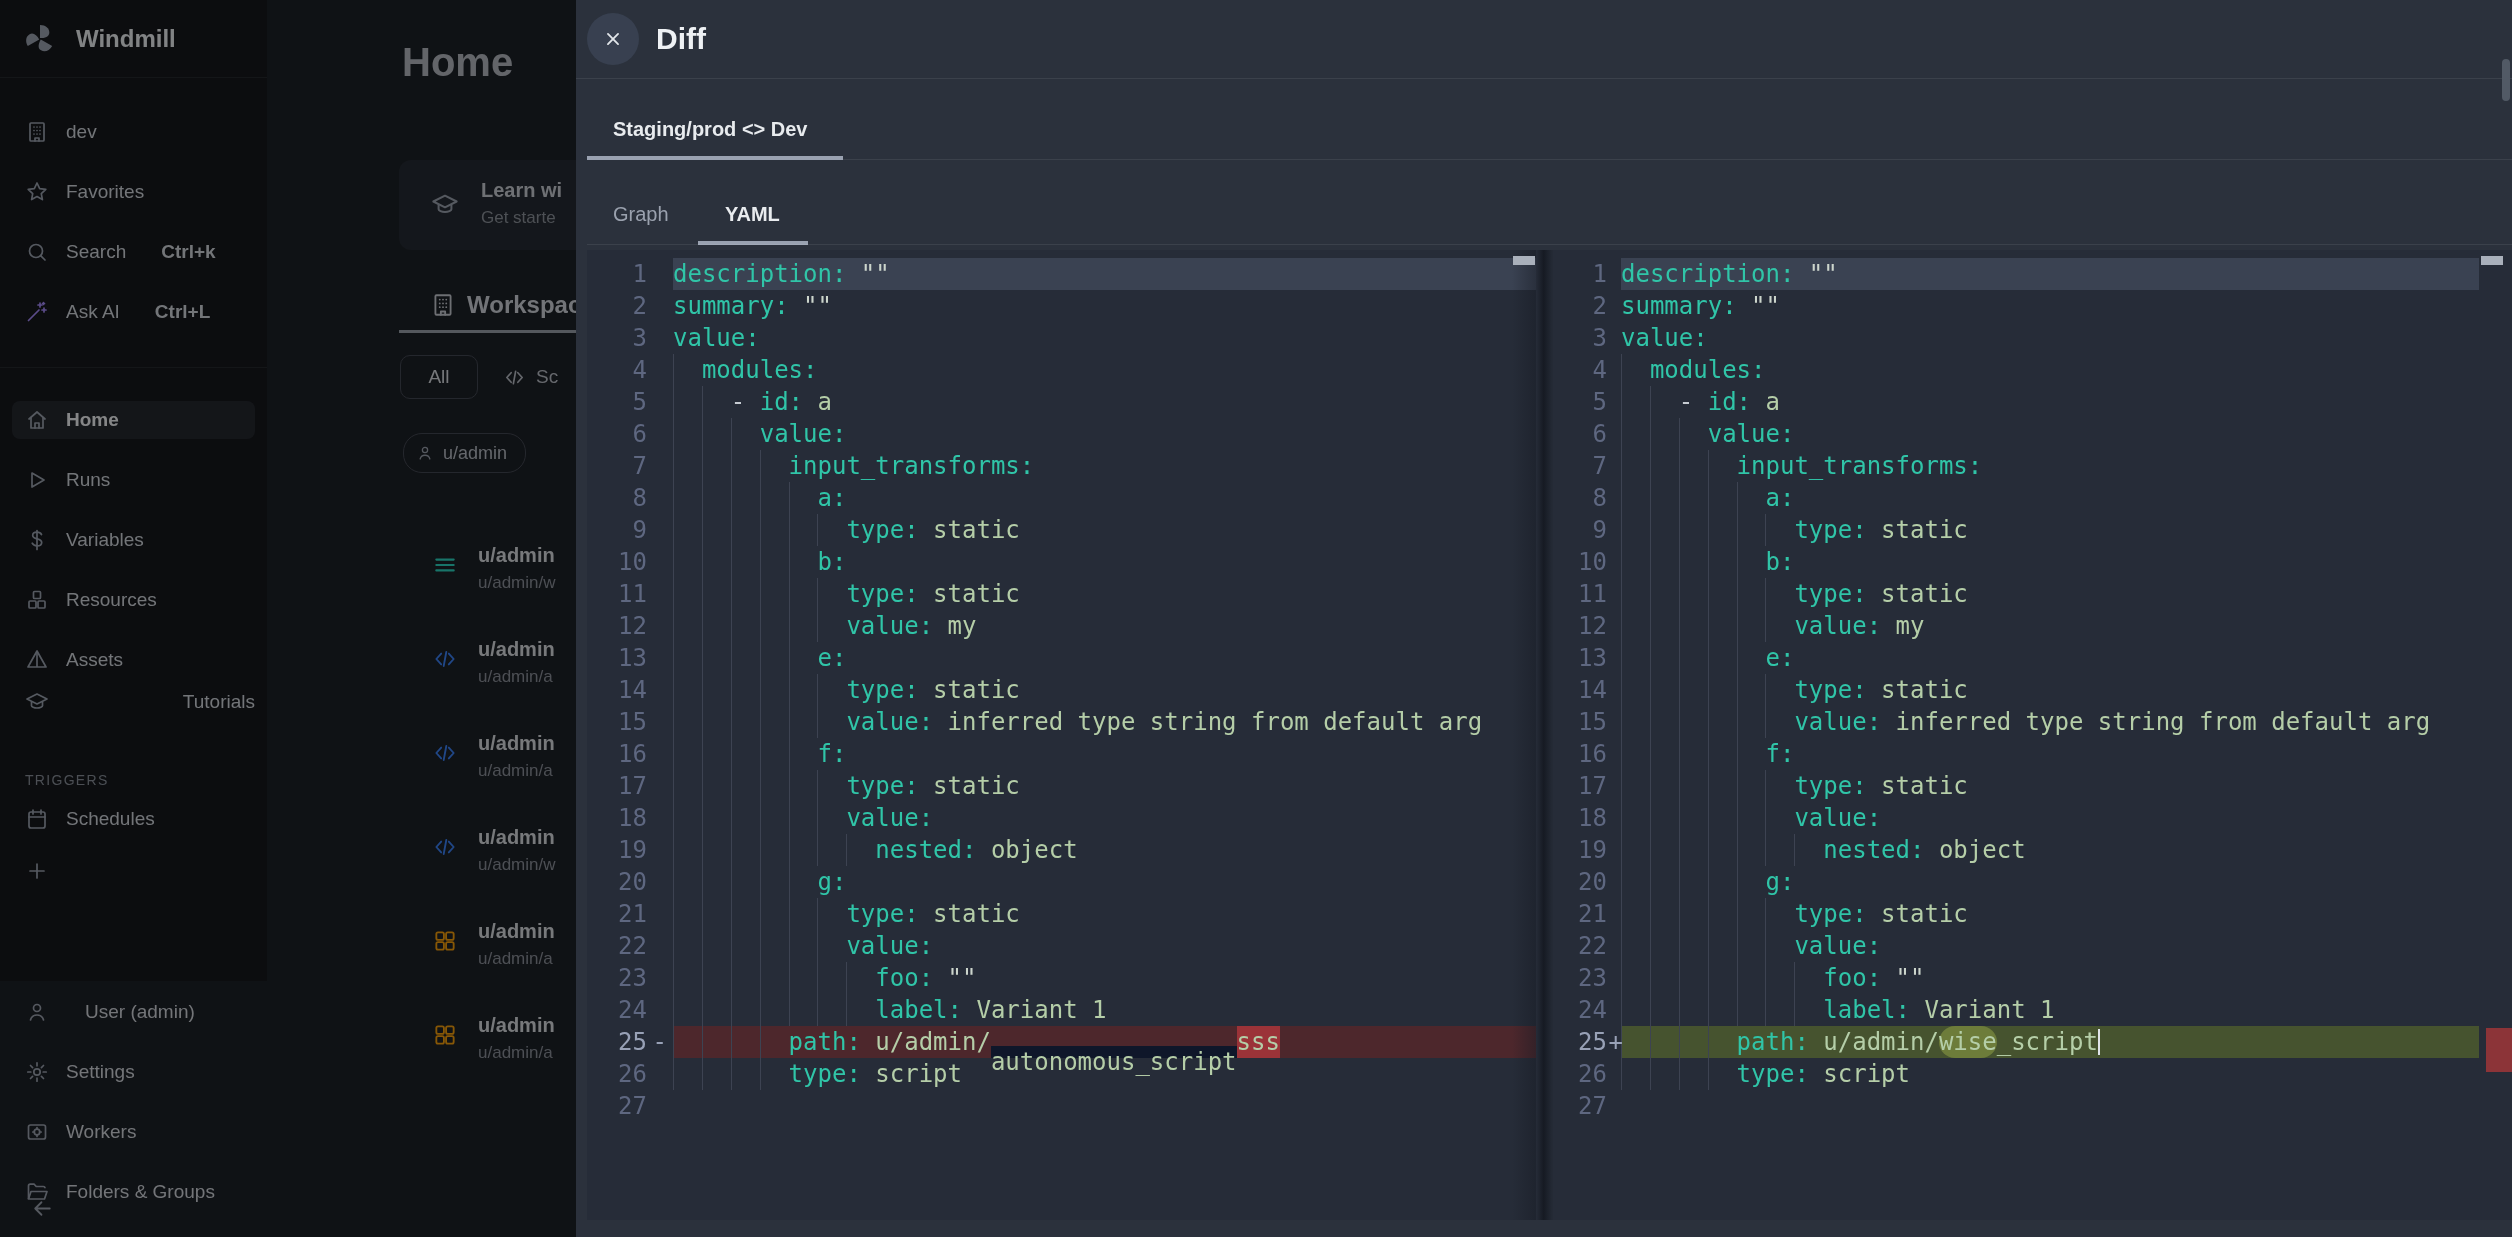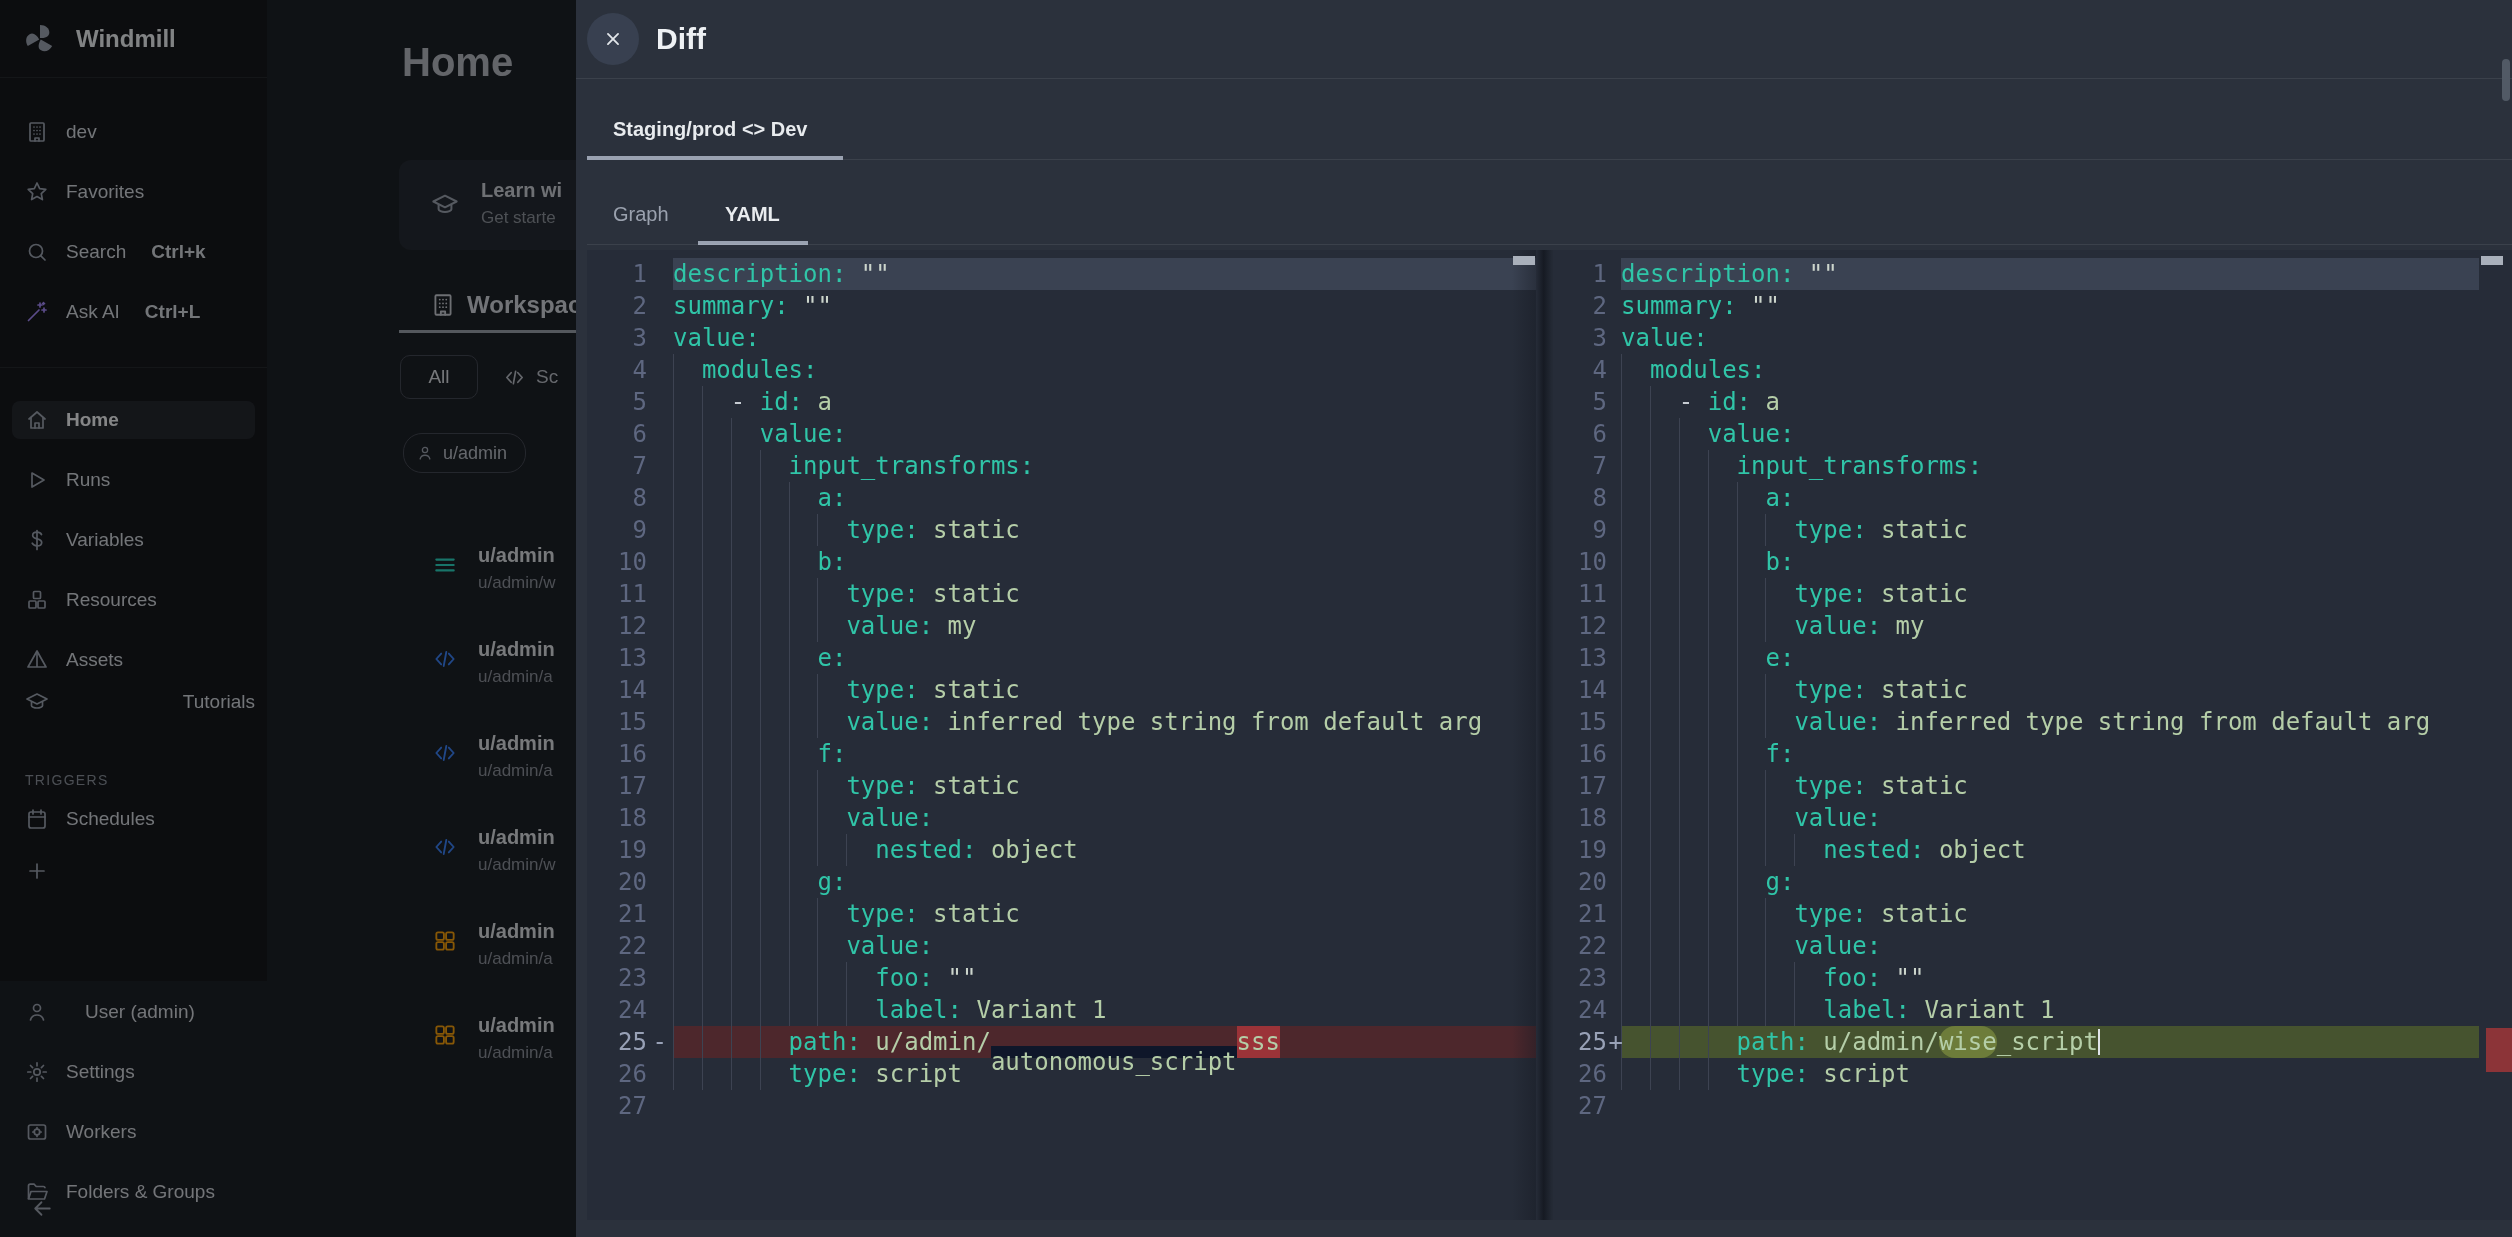--- a/index.html
+++ b/index.html
@@ -8,21 +8,21 @@
   
   #sidebar{position:absolute;left:0;top:0;width:267px;height:981px;background:#16181d;z-index:1;}
   .brand{position:absolute;left:0;top:0;width:267px;height:77px;display:flex;align-items:center;gap:18px;padding-left:22px;box-sizing:border-box;}
   .brand .logo{width:36px;height:36px;color:#9ca3af;}
   .brand .brand-name{font-size:24px;font-weight:600;color:#eceef1;}
   .s-div{position:absolute;left:0;width:267px;height:1px;background:rgba(255,255,255,0.07);}
   .s-item{position:absolute;left:12px;width:243px;height:38px;display:flex;align-items:center;gap:17px;padding-left:13px;box-sizing:border-box;border-radius:8px;color:#d1d5db;font-size:19px;cursor:pointer;}
   .s-item.active{background:#26292f;color:#f3f4f6;font-weight:600;}
   .s-ic{width:24px;height:24px;flex:none;color:#9ca3af;display:inline-flex;}
   .s-ic svg{width:100%;height:100%;}
-  .s-sc{font-weight:700;margin-left:8px;}
+  .s-sc{font-weight:700;margin-left:18px;}
   .s-section{position:absolute;left:25px;font-size:14px;letter-spacing:1.3px;color:#8a9099;}
   .s-plus{position:absolute;left:25px;width:24px;height:24px;color:#9ca3af;cursor:pointer;}
   .s-collapse{position:absolute;left:30px;top:1196px;width:25px;height:25px;color:#9ca3af;cursor:pointer;}
 
   
   #main{position:absolute;left:267px;top:0;right:0;bottom:0;background:#1d2127;}
   .m-title{position:absolute;left:135px;top:40px;font-size:40px;font-weight:700;color:#b4b9c0;}
   .learn-card{position:absolute;left:132px;top:160px;width:420px;height:90px;background:#262b33;border-radius:12px;cursor:pointer;}
   .learn-card .s-ic{position:absolute;left:32px;top:31px;width:28px;height:28px;}
   .learn-title{position:absolute;left:82px;top:19px;font-size:20px;font-weight:700;color:#c9cdd3;white-space:nowrap;}

